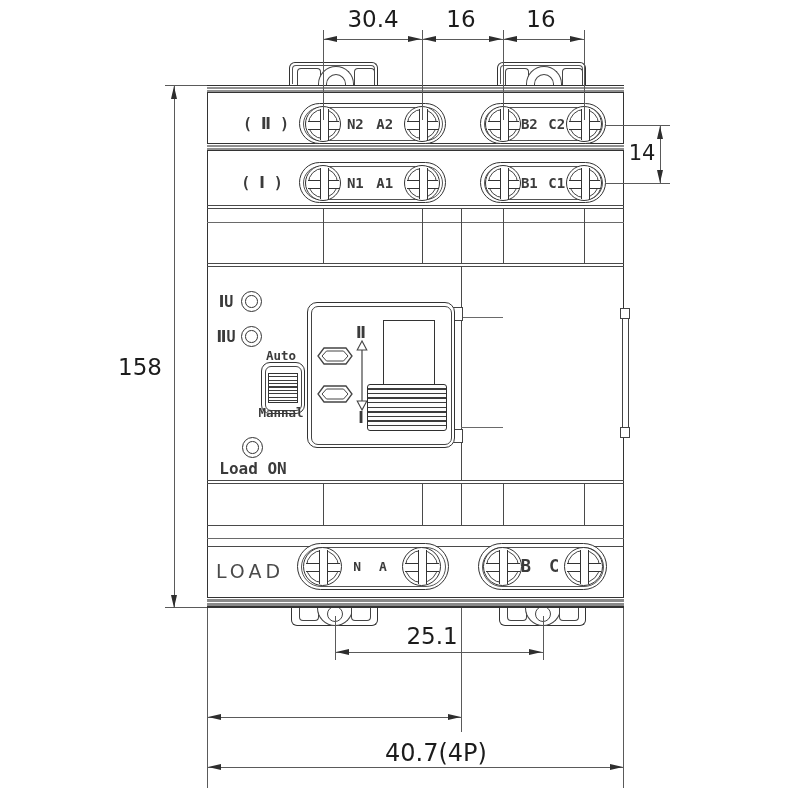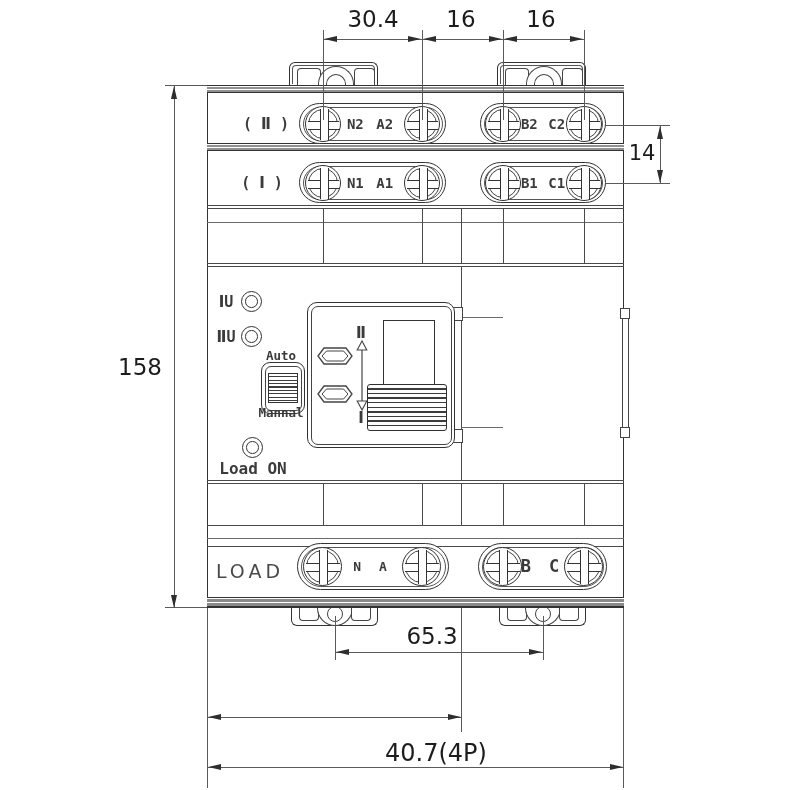--- a/index.html
+++ b/index.html
@@ -262,21 +262,21 @@
   <div class="xl" style="left:174px;top:85px;width:1px;height:523px;"></div>
   <div class="ar ar-u" style="left:171px;top:86px;"></div>
   <div class="ar ar-d" style="left:171px;top:595px;"></div>
   <div class="dim" style="left:140px;top:354px;">158</div>
 
   <div class="xl" style="left:335px;top:616px;width:1px;height:44px;"></div>
   <div class="xl" style="left:543px;top:616px;width:1px;height:44px;"></div>
   <div class="xl" style="left:335px;top:652px;width:208px;height:1px;"></div>
   <div class="ar ar-l" style="left:336px;top:649px;"></div>
   <div class="ar ar-r" style="left:529px;top:649px;"></div>
-  <div class="dim" style="left:432px;top:623px;">65.3</div>
+  <div class="dim" style="left:432px;top:623px;">25.1</div>
 
   <div class="xl" style="left:207px;top:608px;width:1px;height:180px;"></div>
   <div class="xl" style="left:461px;top:608px;width:1px;height:124px;"></div>
   <div class="xl" style="left:207px;top:717px;width:255px;height:1px;"></div>
   <div class="ar ar-l" style="left:208px;top:714px;"></div>
   <div class="ar ar-r" style="left:448px;top:714px;"></div>
 
   <div class="xl" style="left:623px;top:608px;width:1px;height:180px;"></div>
   <div class="xl" style="left:207px;top:767px;width:417px;height:1px;"></div>
   <div class="ar ar-l" style="left:208px;top:764px;"></div>

